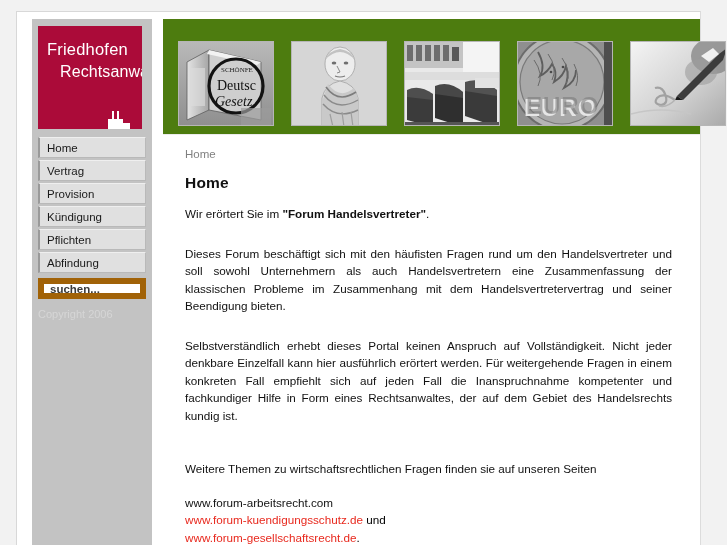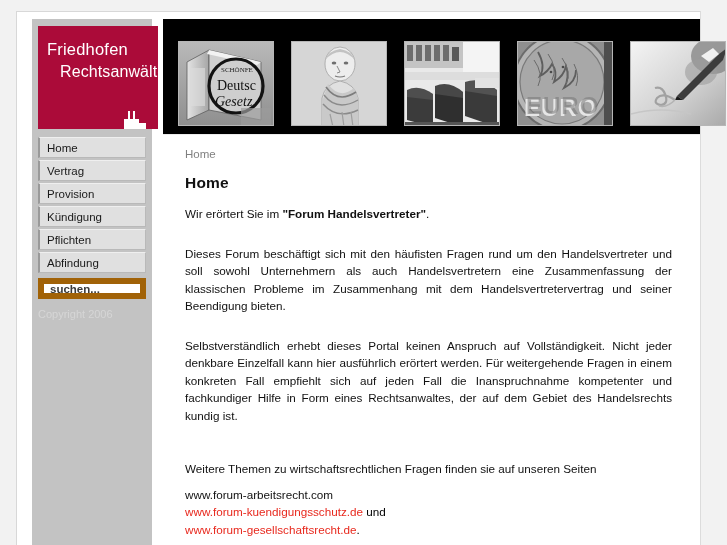--- a/index.html
+++ b/index.html
@@ -35,21 +35,21 @@
     width: 120px;
     bottom: 0;
     background: #c3c3c3;
     padding: 0;
   }
 
   
   #logo {
     position: relative;
     margin: 7px 6px 0 6px;
-    width: 120px;
+    width: 104px;
     height: 103px;
     background: #a80a37;
     background: #ab0b39;
     overflow: hidden;
     text-decoration: underline;
   }
   #logo .brand-line1 {
     position: absolute;
     left: 9px;
     top: 14px;
@@ -115,21 +115,21 @@
     white-space: nowrap;
   }
 
   
   #header-strip {
     position: absolute;
     left: 146px;
     top: 7px;
     right: 0;
     height: 115px;
-    background: #000000;
+    background: #4d7c0f;
   }
   .hdr-img {
     position: absolute;
     top: 22px;
     width: 96px;
     height: 85px;
     border: 1px solid #b6b6b6;
     overflow: hidden;
     background: #9d9d9d;
   }
@@ -161,21 +161,21 @@
   .para {
     font-size: 11.7px;
     color: #111111;
     line-height: 17.5px;
     text-align: justify;
     margin: 14px 3px 0 3px;
   }
   .para.intro { text-align: left; margin-top: 13px; }
   .para.spaced-top { margin-top: 22px; }
   .para.plain { text-align: left; }
-  .links-block { margin: 8px 3px 0 3px; font-size: 11.7px; line-height: 17.5px; }
+  .links-block { margin: 16px 3px 0 3px; font-size: 11.7px; line-height: 17.5px; }
   .links-block a { text-decoration: none; }
   a.link-dark { color: #111111; }
   a.link-red { color: #e8291e; }
   b { font-weight: bold; }
 </style>
 </head>
 <body>
 
 <div id="page-wrap">
 

